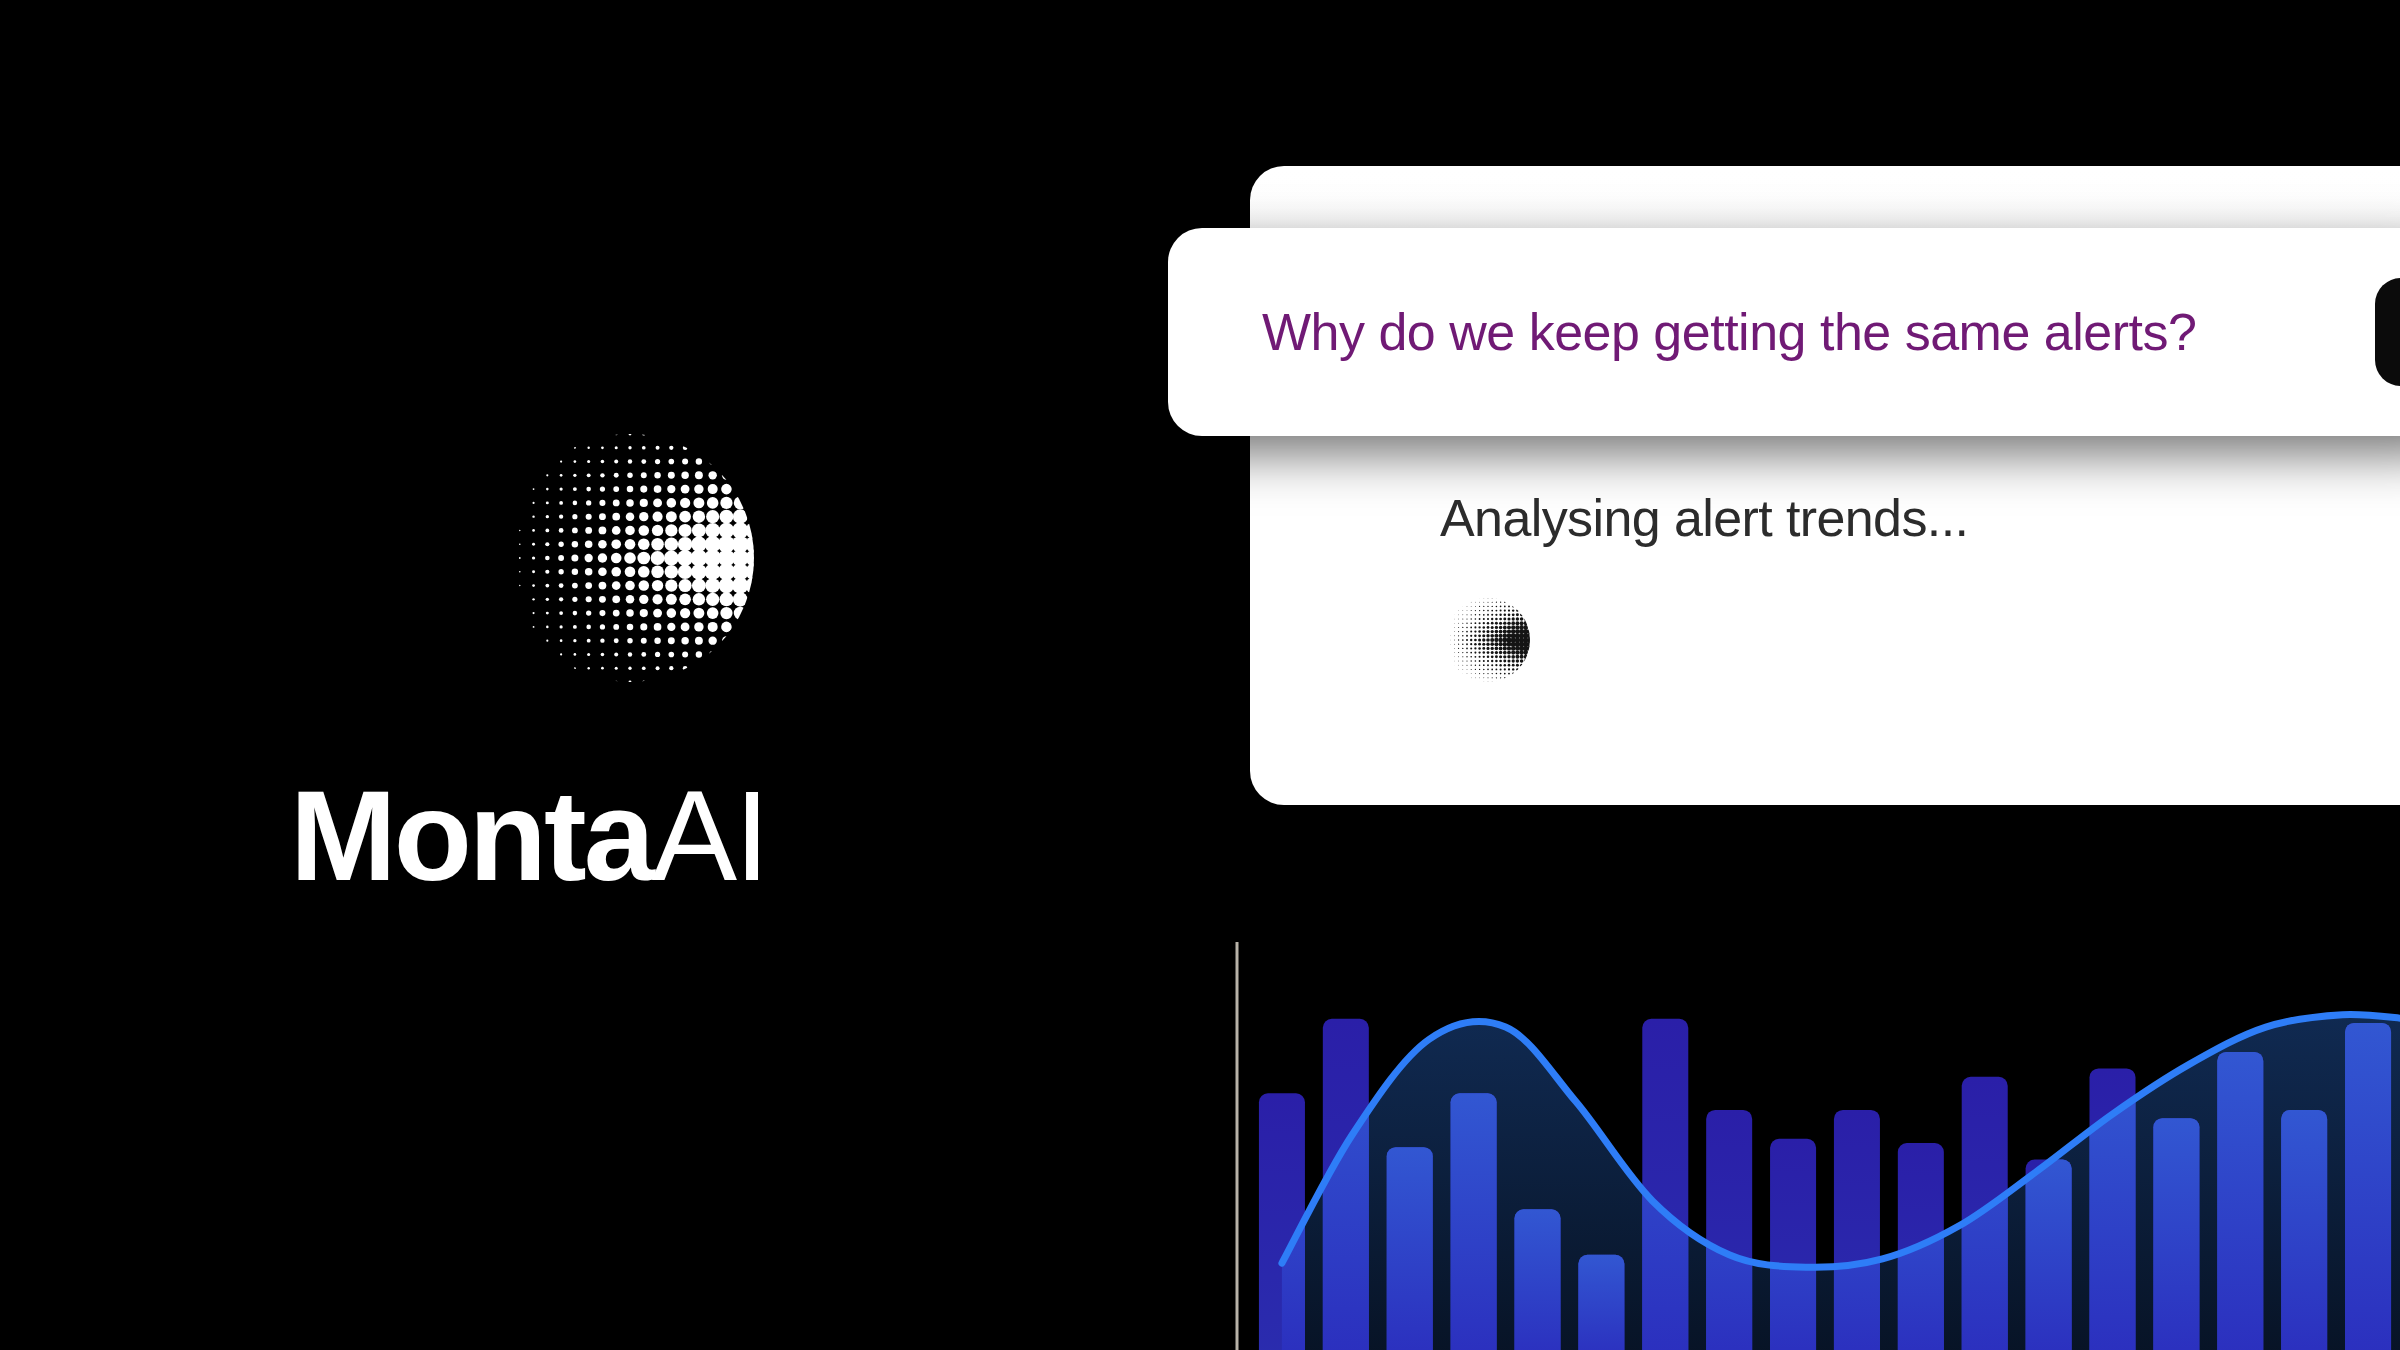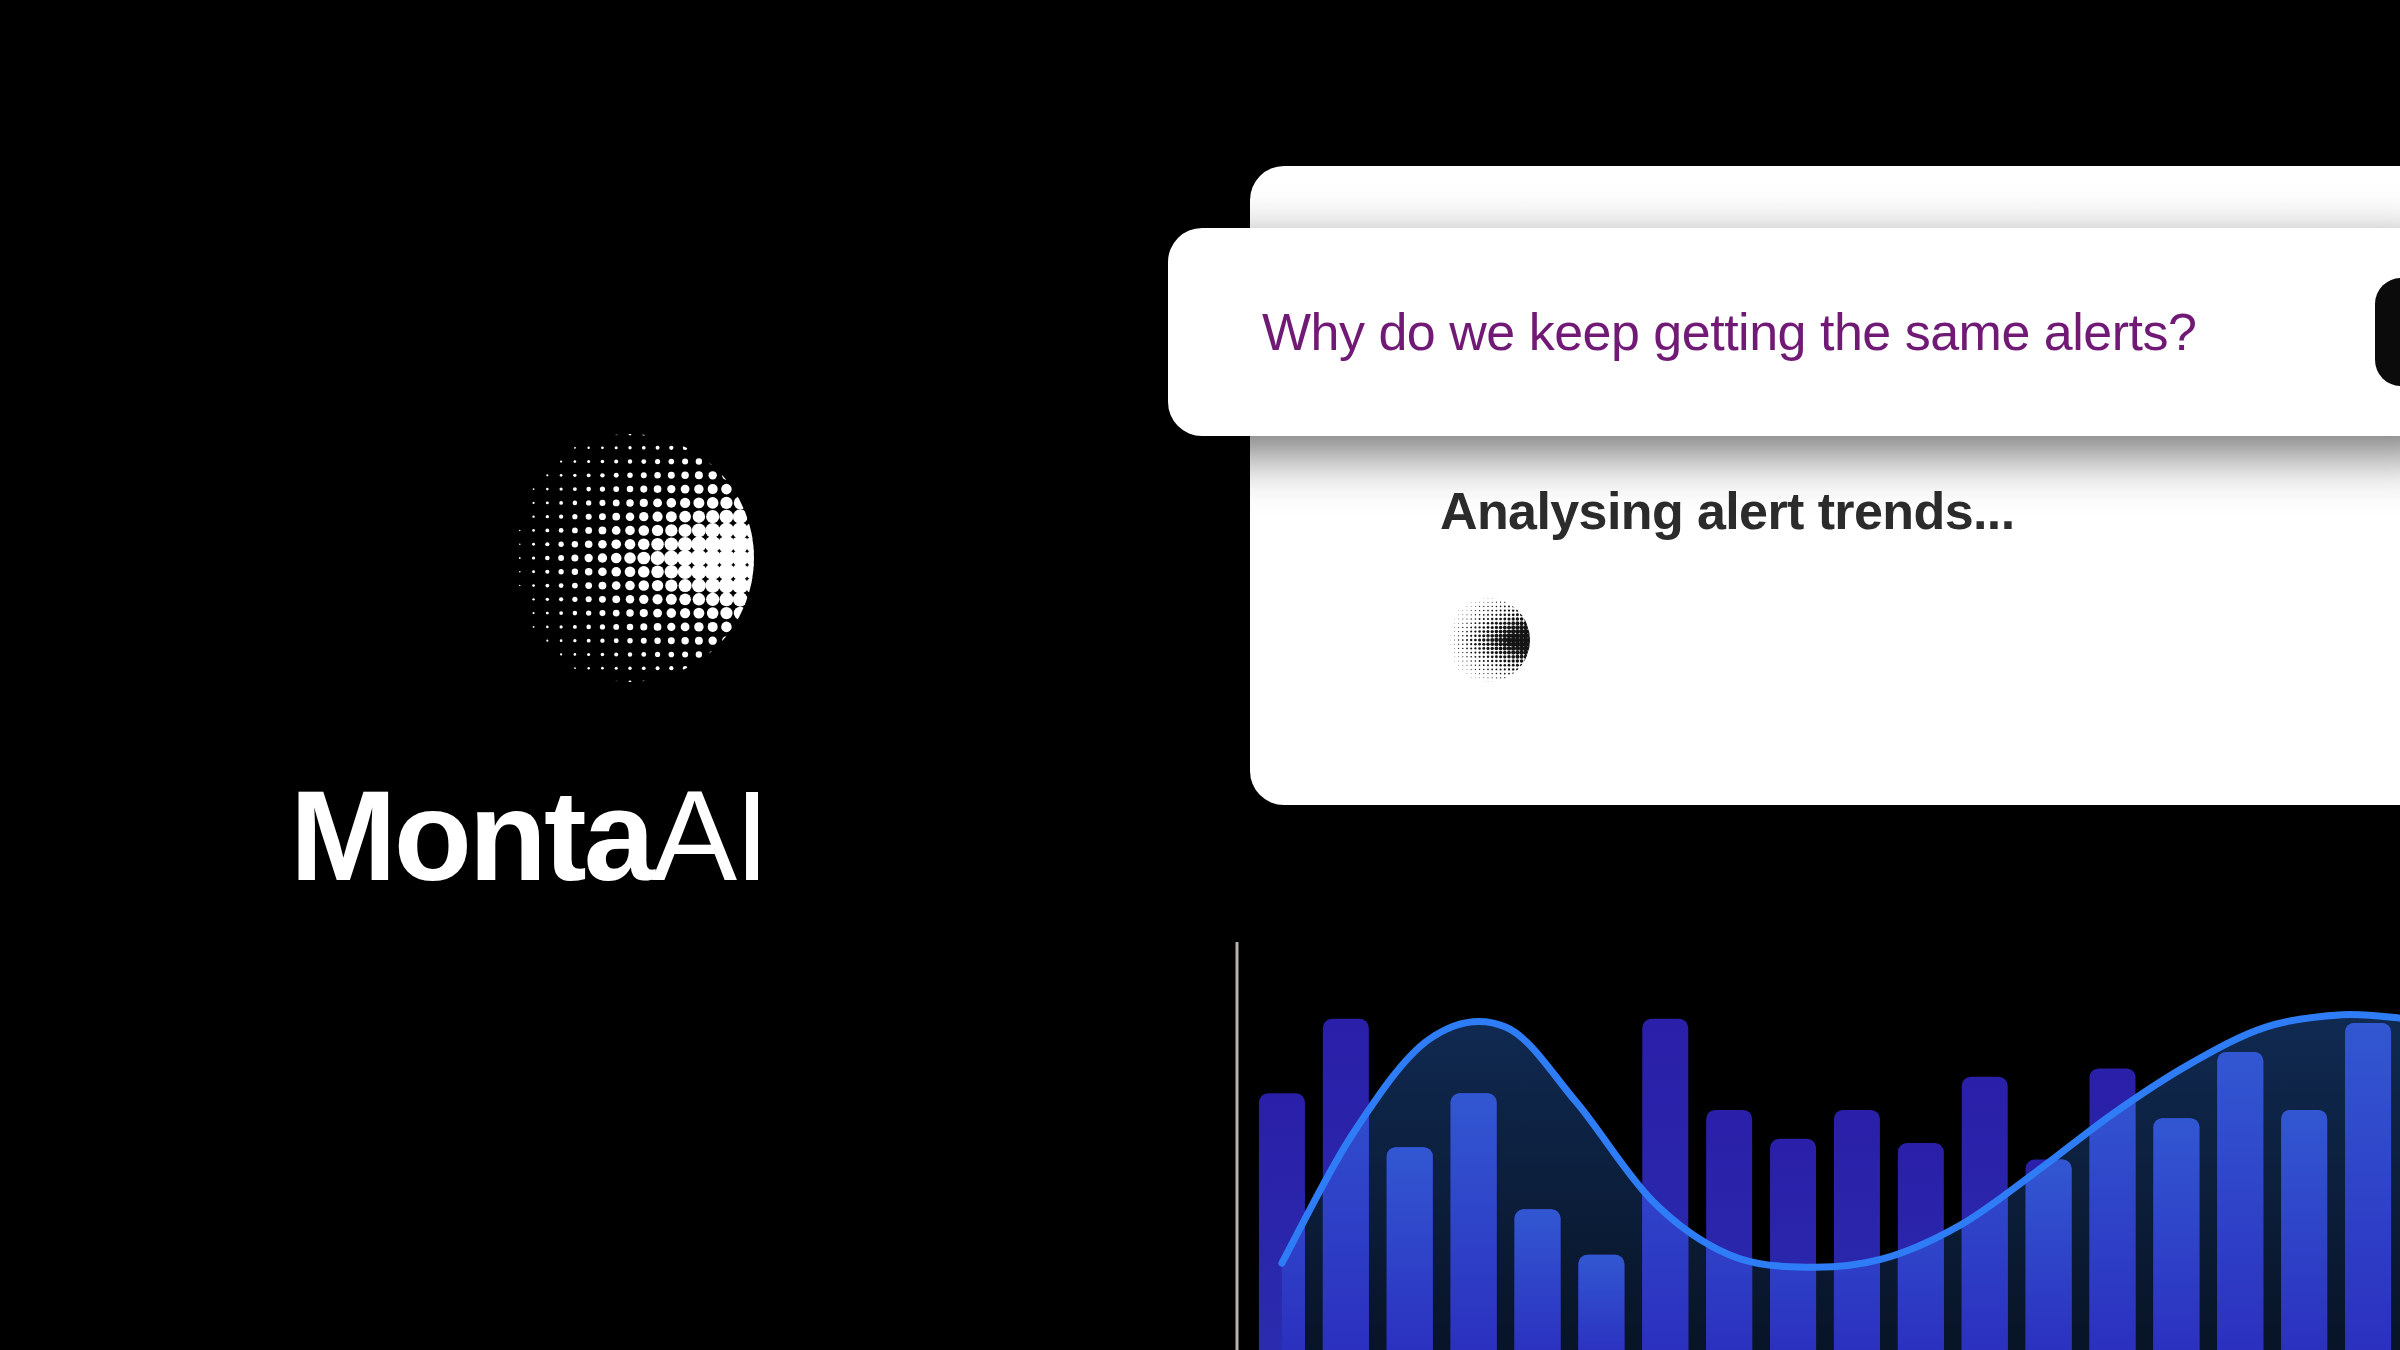--- a/index.html
+++ b/index.html
@@ -66,22 +66,22 @@
 
   
   #card-response {
     left:90px; top:300px; width:1200px; height:505px;
     border-radius:34px;
     box-shadow:0 14px 44px rgba(0,0,0,0.30);
     background:linear-gradient(180deg,#f6f6f6 0%,#ffffff 9%,#ffffff 100%);
     overflow:hidden;
   }
   #response-status {
-    position:absolute; left:190px; top:181px;
-    font-size:52px; font-weight:700; color:#2c2c2c; letter-spacing:-0.6px;
+    position:absolute; left:190px; top:188px;
+    font-size:52px; font-weight:400; color:#2c2c2c; letter-spacing:-0.6px;
     white-space:nowrap;
   }
   #response-spinner {
     position:absolute; left:190px; top:292px; width:96px; height:96px;
   }
   #response-spinner svg { width:100%; height:100%; display:block; }
 
   
   #chart {
     position:absolute; left:1220px; top:930px; width:1180px; height:420px;

